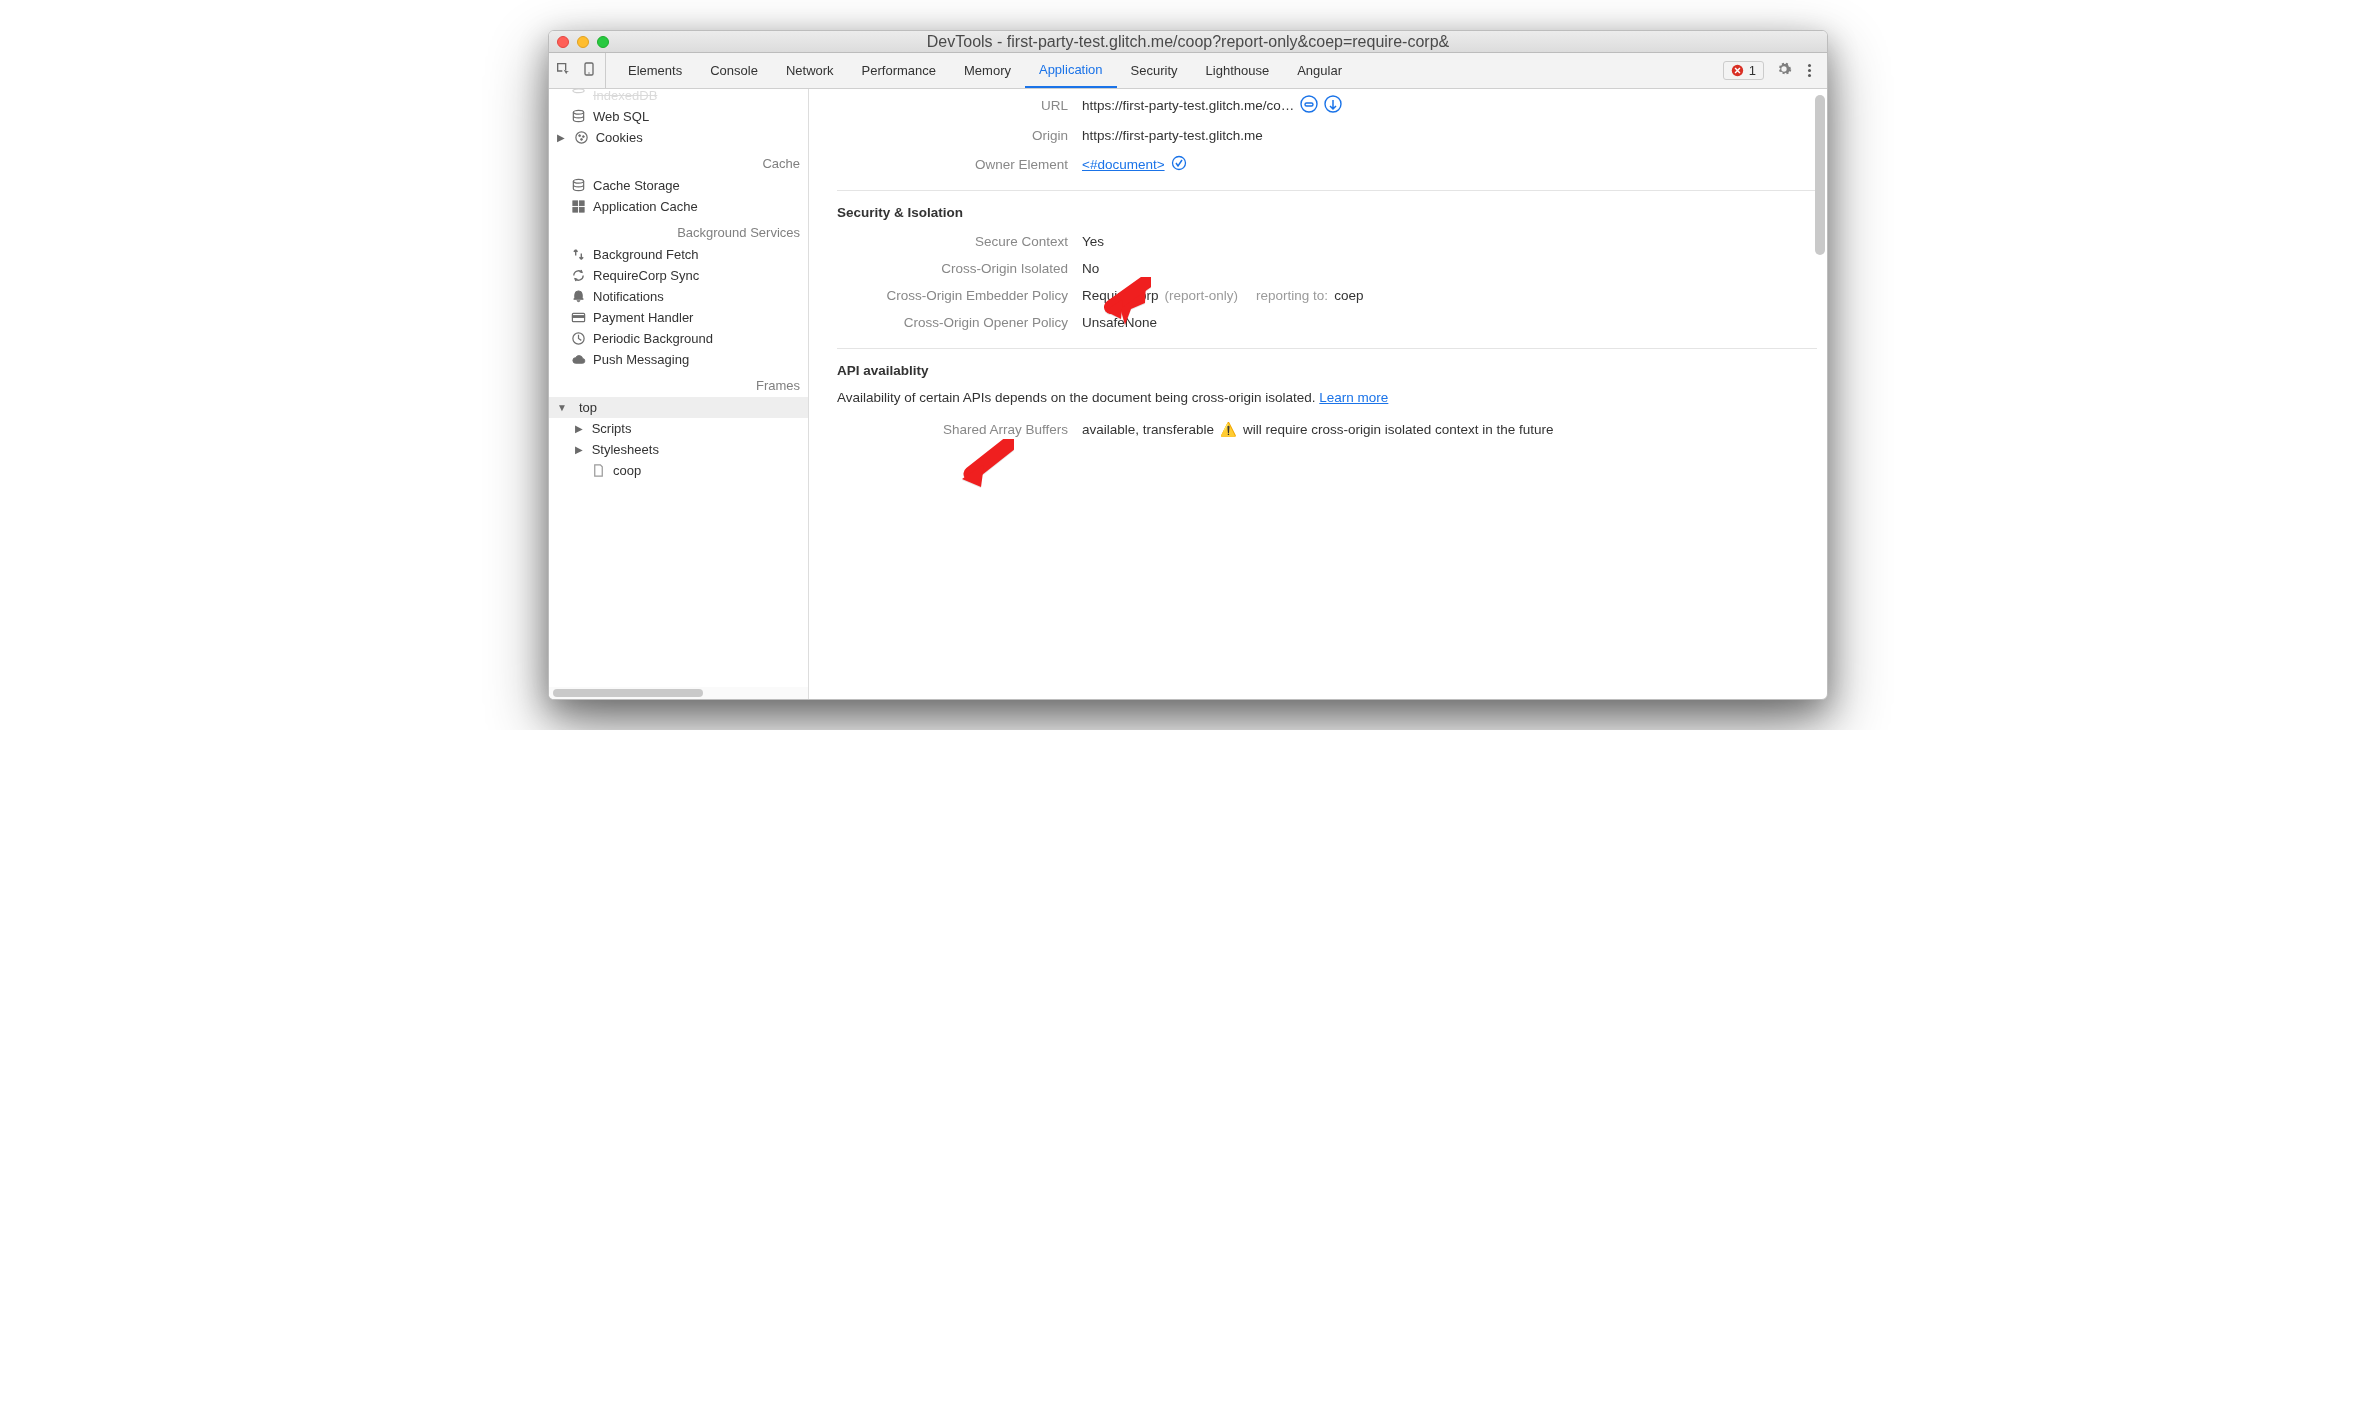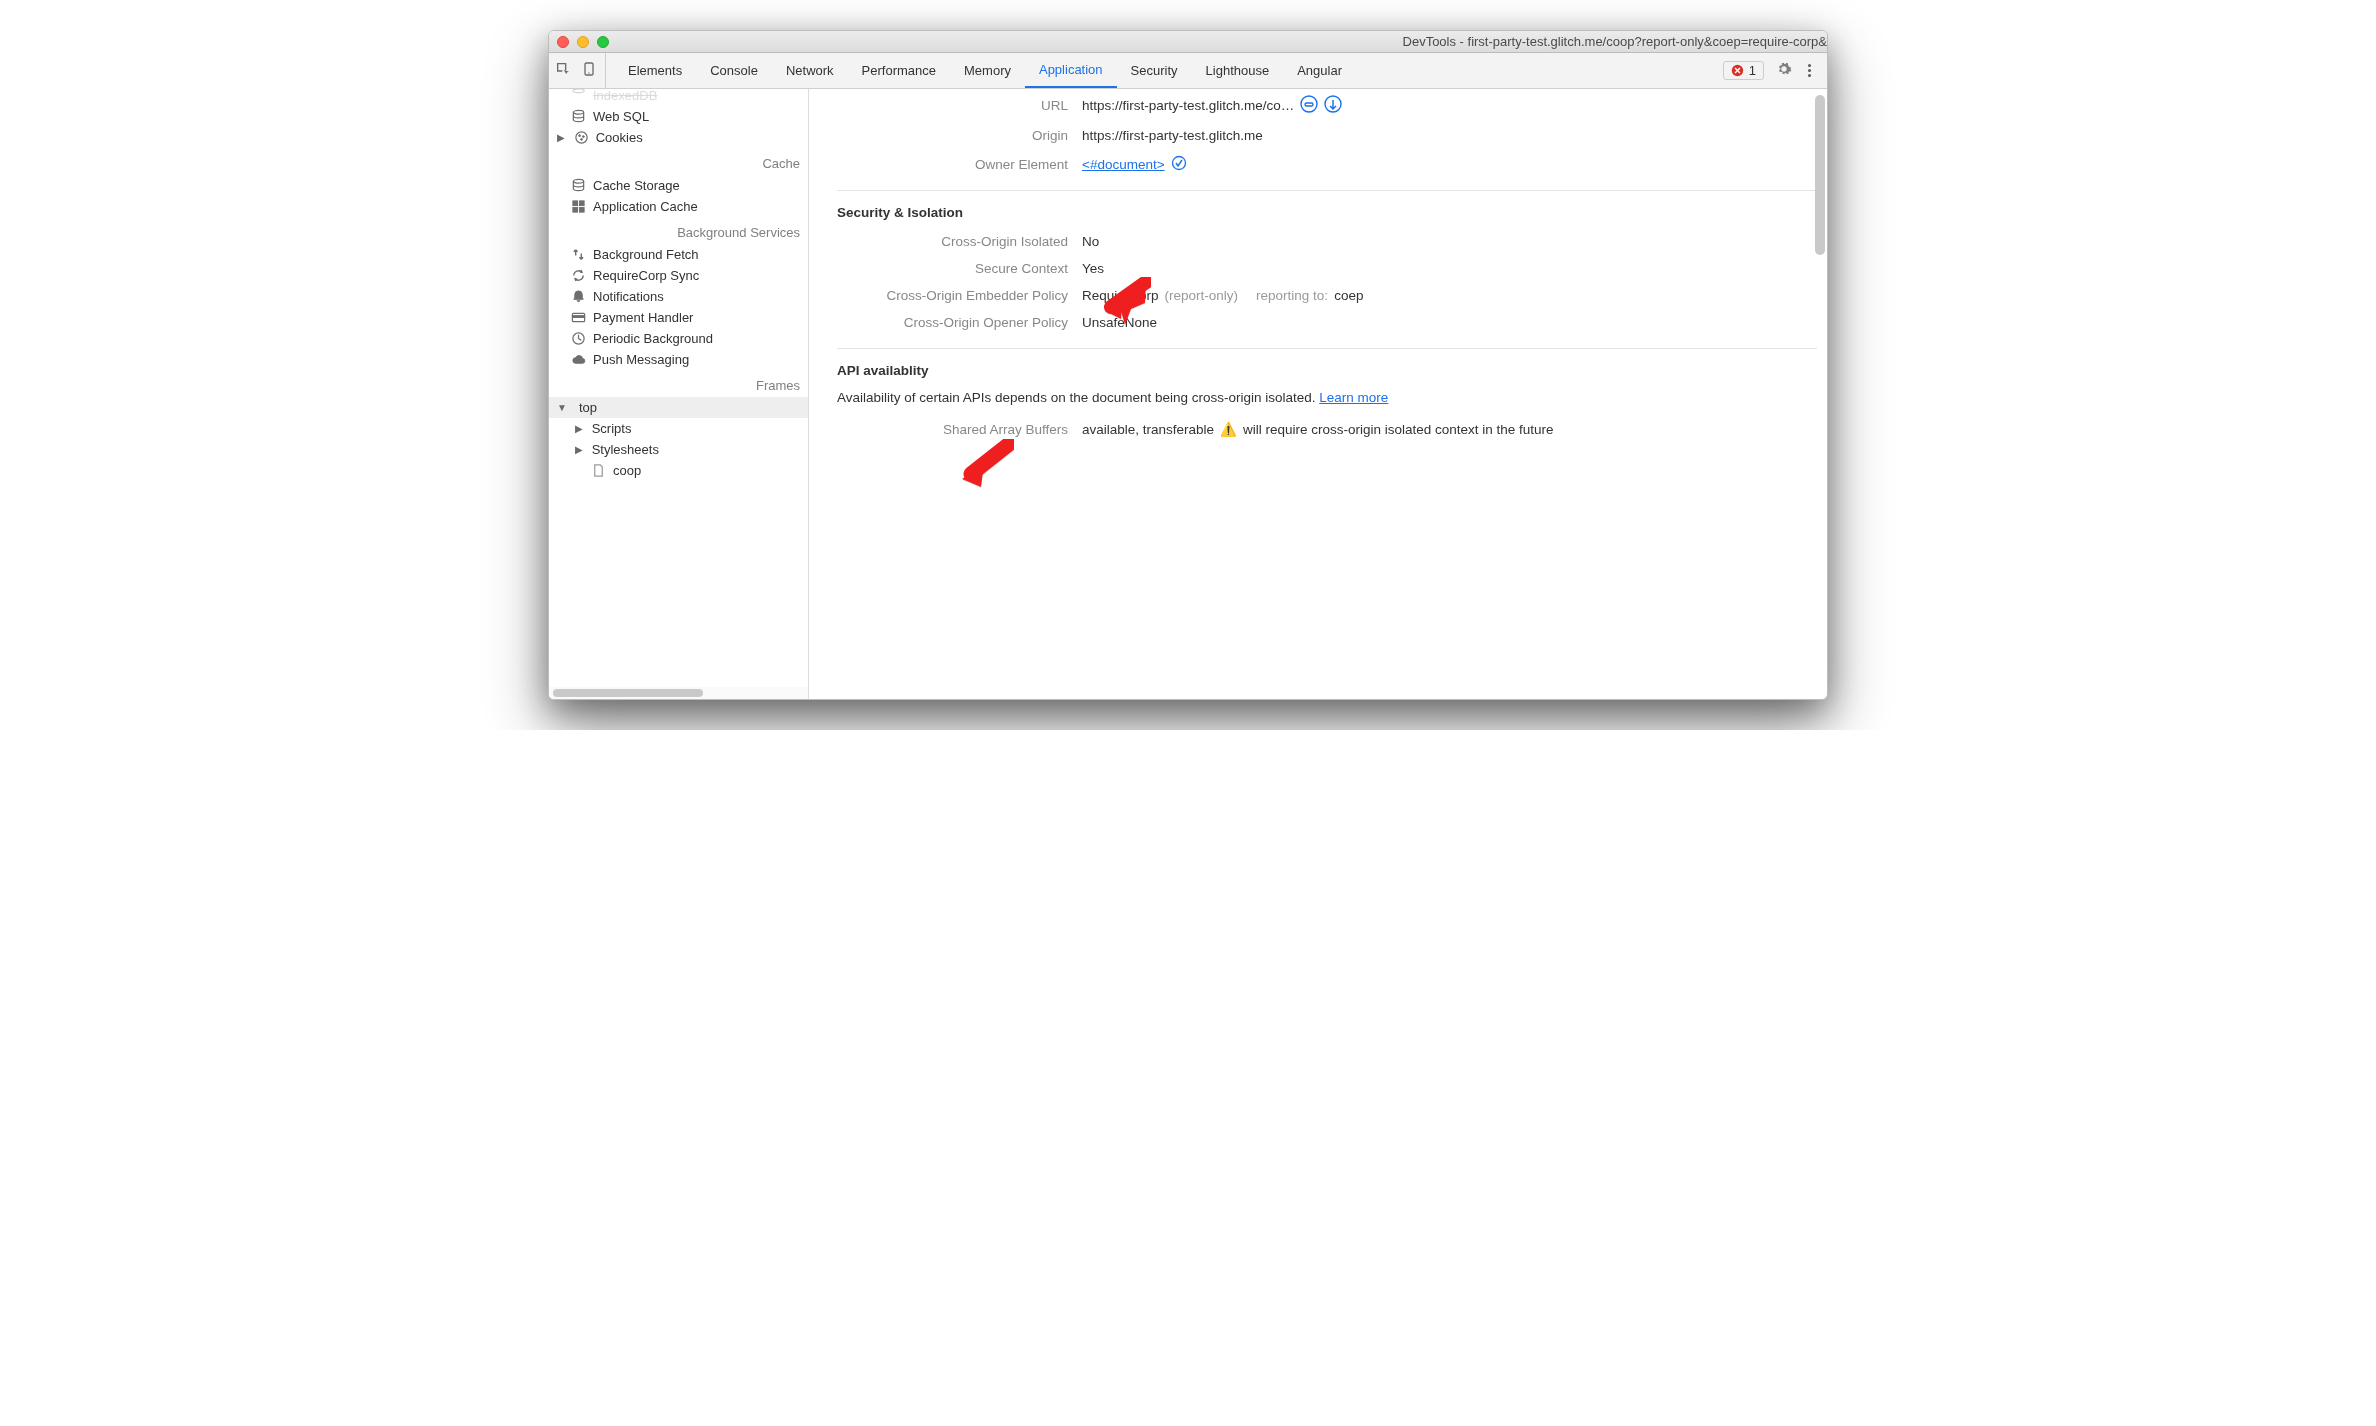--- a/index.html
+++ b/index.html
@@ -26,22 +26,22 @@
     padding: 0 8px;
     border-bottom: 1px solid #bcbcbc;
     position: relative;
   }
   .traffic { display: flex; gap: 8px; }
   .dot { width: 12px; height: 12px; border-radius: 50%; }
   .dot.red { background:#ff5f57; border:1px solid #e24640;}
   .dot.yellow { background:#ffbd2e; border:1px solid #dfa021;}
   .dot.green { background:#28c940; border:1px solid #1dad2b;}
   .title-text {
-    position: absolute; left:0; right:0; text-align:right;
-    font-size: 13px; color:#4a4a4a;
+    position: absolute; left:0; right:0; text-align:center;
+    font-size: 16px; color:#4a4a4a;
   }
   .tabbar {
     display:flex; align-items:center;
     height: 36px;
     border-bottom: 1px solid #cfcfcf;
     background:#f3f3f3;
     padding: 0 6px;
   }
   .tabbar .tb-left { display:flex; align-items:center; gap:10px; padding-right:8px; border-right:1px solid #ccc; height:100%;}
   .tabbar .tb-left svg { width:16px; height:16px; fill:#6b6b6b;}
@@ -316,30 +316,30 @@
             <span><svg width="16" height="16" viewBox="0 0 16 16">
                   <circle cx="8" cy="8" r="6.5" fill="none" stroke="#1a73e8" stroke-width="1.3"></circle>
                   <path d="M5 8l2 3 4-6" fill="none" stroke="#1a73e8" stroke-width="1.5"></path>
                 </svg></span>
           </div>
         </div>
 
         <div style="border-top:1px solid #e4e4e4; margin-top:10px;"></div>
         <div class="section-title">Security &amp; Isolation</div>
 
+        <div class="row">
+          <div class="label">Secure Context</div>
+          <div class="value">
+              <span>Yes</span>
+            </div>
+        </div>
         <div class="row" style="position:relative;">
           <div class="label">Cross-Origin Isolated</div>
           <div class="value">
               <span>No</span>
-            </div>
-        </div>
-        <div class="row">
-          <div class="label">Secure Context</div>
-          <div class="value">
-              <span>Yes</span>
             </div>
         </div>
         <div class="row">
           <div class="label">Cross-Origin Embedder Policy</div>
           <div class="value">
             <span>RequireCorp</span>
             <span class="muted">(report-only)</span>
             <span style="width:6px;"></span>
             <span class="muted">reporting to:</span>
             <span>coep</span>

